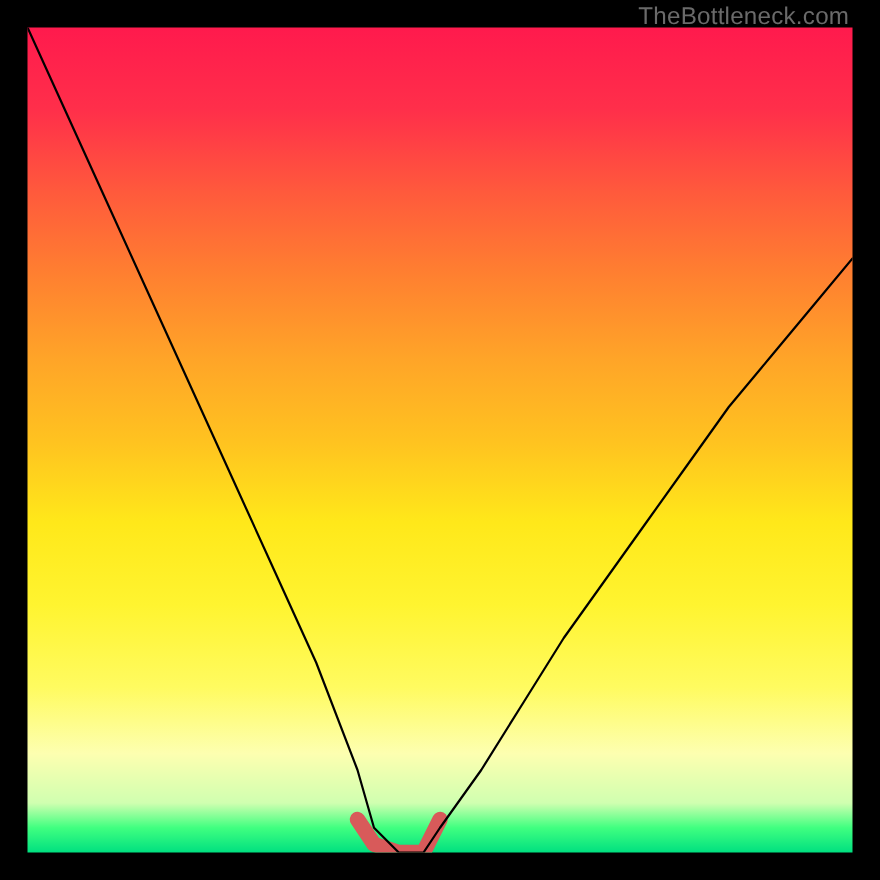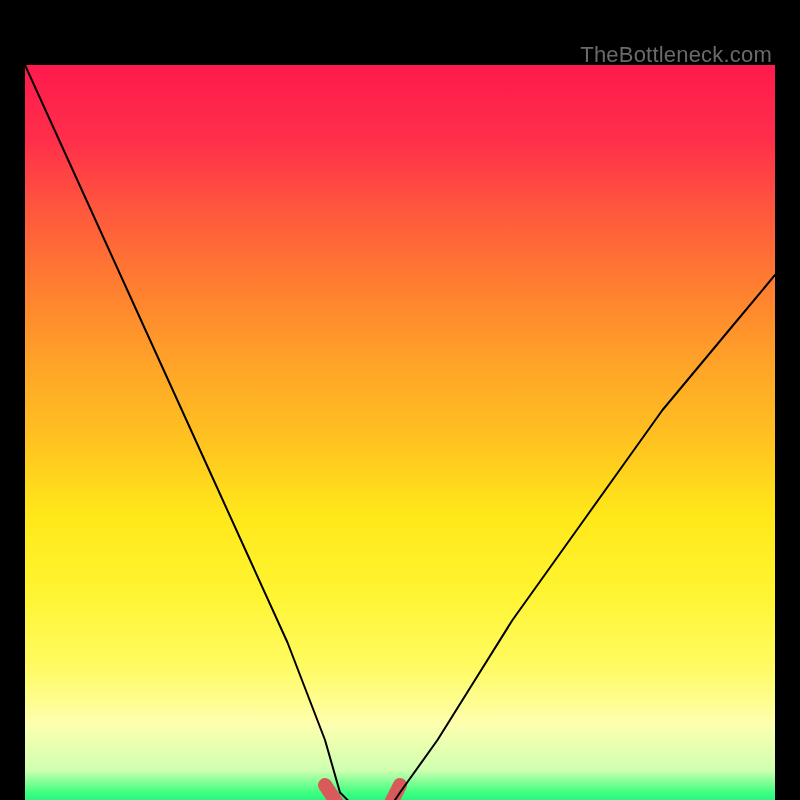--- a/index.html
+++ b/index.html
@@ -2,21 +2,20 @@
 <html><head>
 <meta charset="utf-8">
 <style>
   * { margin: 0; padding: 0; box-sizing: border-box; }
   html, body { width: 800px; height: 800px; overflow: hidden; background: #000; }
   .chart-container {
     width: 800px;
     height: 664px;
     position: relative;
     background: #000;
-    margin-top: 40px;
   }
   .plot-area {
     position: absolute;
     left: 25px;
     top: 25px;
     width: 750px;
     height: 750px;
     background: linear-gradient(to bottom,
       #ff1a4d 0%,
       #ff2f4a 10%,

